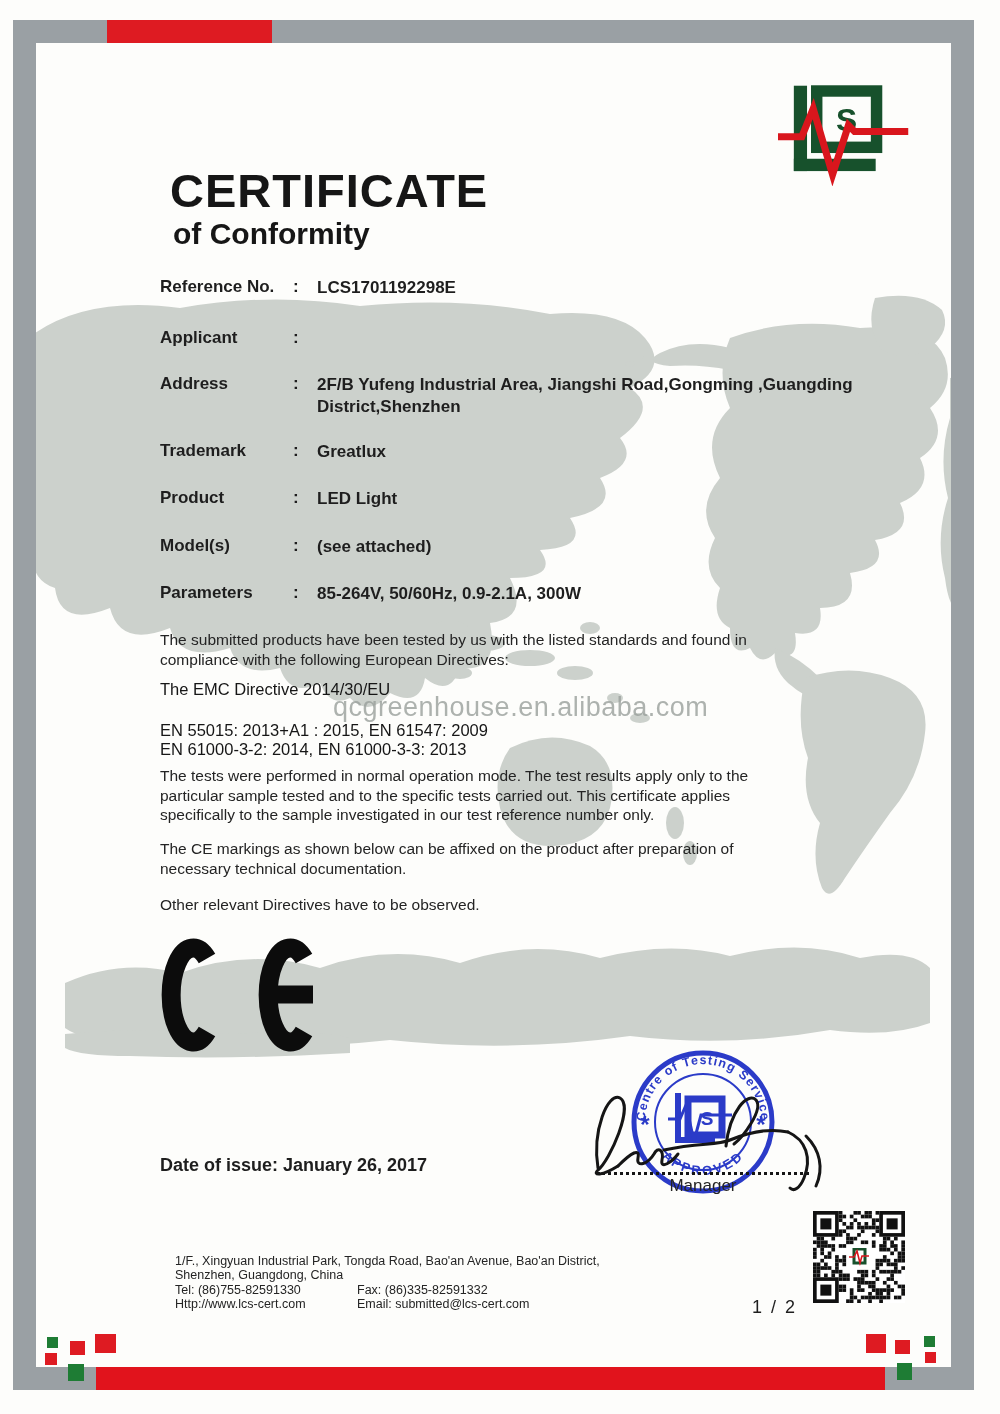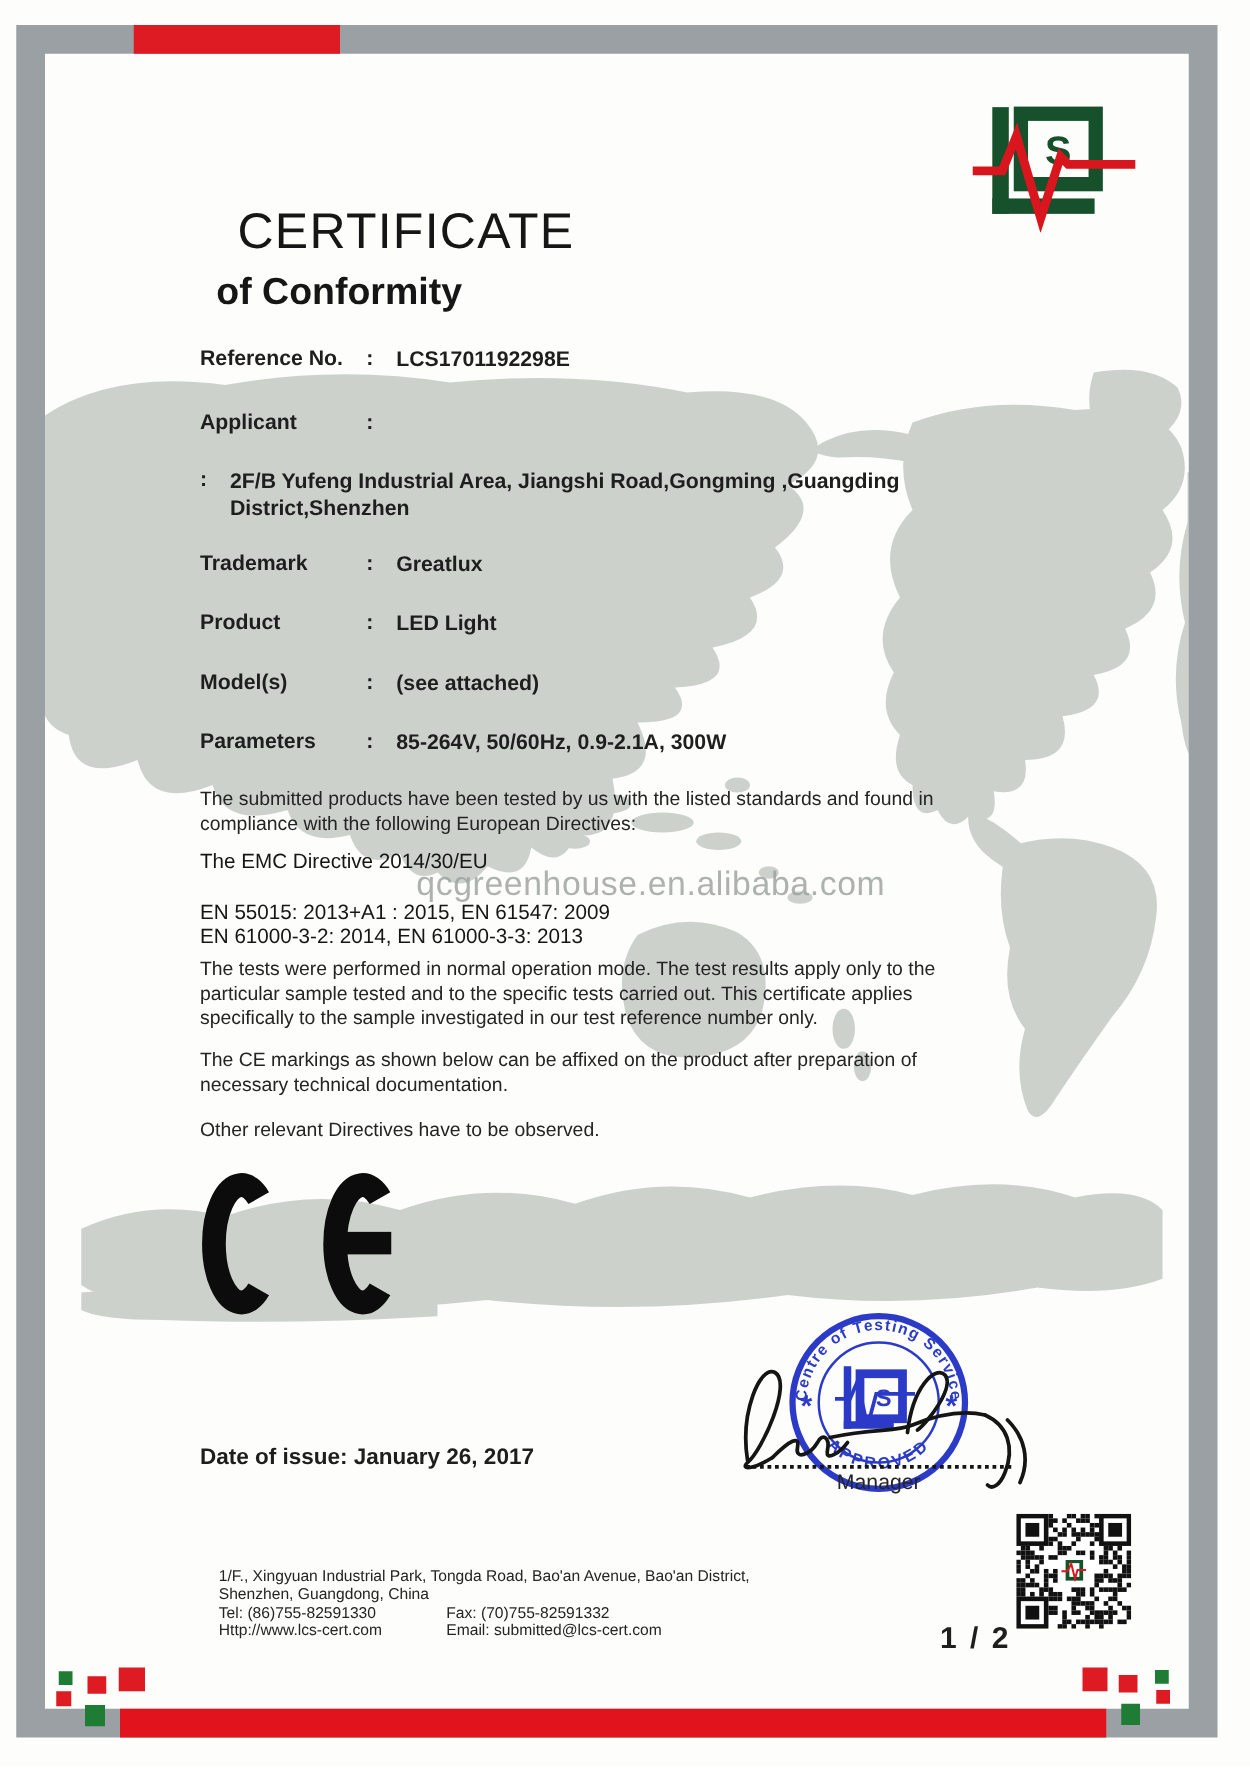--- a/index.html
+++ b/index.html
@@ -6,22 +6,22 @@
   .page{position:relative;width:1000px;height:1414px;background:#fdfdfb;overflow:hidden;
         font-family:"Liberation Sans", sans-serif;color:#1e1e1e;}
   
   .frame{position:absolute;left:13px;top:20px;width:961px;height:1370px;
          border:23px solid #9aa0a4;box-sizing:border-box;z-index:4;pointer-events:none;}
   .bar{position:absolute;z-index:5;}
   .sq{position:absolute;z-index:6;}
   
   .map{position:absolute;left:30px;top:278px;z-index:1;}
   
-  .title{position:absolute;left:170px;top:163px;font-size:40px;font-weight:normal;
-         letter-spacing:1px;color:#161616;z-index:3;margin-left:20px;}
+  .title{position:absolute;left:170px;top:163px;font-size:47px;font-weight:bold;
+         letter-spacing:1px;color:#161616;z-index:3;}
   .subtitle{position:absolute;left:173px;top:217px;font-size:30px;font-weight:bold;color:#161616;z-index:3;}
   .lcs-logo{position:absolute;left:778px;top:84px;z-index:3;}
   
   .row{position:absolute;left:160px;width:725px;display:flex;font-size:17px;font-weight:bold;z-index:3;}
   .row .lab{width:133px;flex:none;}
   .row .col{width:24px;flex:none;}
   .row .val{max-width:565px;line-height:22px;}
   
   .para{position:absolute;left:160px;width:632px;font-size:15.5px;line-height:19.5px;color:#242424;z-index:3;}
   .bold-line{position:absolute;left:160px;font-size:16.5px;font-weight:normal;color:#161616;z-index:3;}
@@ -34,21 +34,21 @@
   .sig-line{position:absolute;left:597px;top:1172px;width:212px;border-top:3.5px dotted #151515;z-index:3;}
   .manager{position:absolute;left:597px;top:1176px;width:212px;text-align:center;
            font-size:17px;color:#242424;z-index:3;}
   .date-issue{position:absolute;left:160px;top:1155px;font-size:18px;font-weight:bold;z-index:3;}
   
   .footer{position:absolute;left:175px;top:1254px;font-size:12.5px;line-height:14.3px;color:#242424;z-index:3;}
   .footer .c1{display:inline-block;width:182px;}
   .qr{position:absolute;left:813px;top:1211px;width:92px;height:92px;z-index:3;background:#fff;}
   .qr-emblem{position:absolute;left:34px;top:34px;width:24px;height:24px;background:#fff;
              display:flex;align-items:center;justify-content:center;}
-  .page-num{position:absolute;left:752px;top:1297px;font-size:24px;font-weight:bold;letter-spacing:2px;z-index:3;}
+  .page-num{position:absolute;left:752px;top:1297px;font-size:18px;font-weight:normal;letter-spacing:2px;z-index:3;}
 </style>
 </head>
 <body>
 
 <div class="page">
 
   <svg class="map" width="935" height="800" viewBox="0 0 935 800">
     <g fill="#ccd1cc" stroke="none">
       <path d="M 5 55 Q 60 18 150 30 Q 240 14 330 28 Q 430 18 520 36 Q 590 30 615 60 Q 640 90 600 110 Q 630 130 590 160 Q 610 185 570 200 Q 590 230 540 240 Q 560 270 510 272 Q 530 300 480 300 Q 500 340 460 345 Q 470 395 430 390 Q 420 420 395 400 Q 390 430 360 415 Q 340 440 320 420 Q 300 430 290 405 Q 260 420 250 390 Q 210 400 200 370 Q 150 385 140 350 Q 90 370 80 330 Q 30 350 25 310 Q -5 300 5 260 Z"></path>
       <ellipse cx="420" cy="350" rx="18" ry="7"></ellipse>
@@ -93,20 +93,21 @@
   <div class="row" style="top:277px">
     <span class="lab">Reference No.</span>
       <span class="col">:</span>
       <span class="val">LCS1701192298E</span>
   </div>
   <div class="row" style="top:328px">
     <span class="lab">Applicant</span>
       <span class="col">:</span>
   </div>
   <div class="row" style="top:374px">
+    <span class="lab">Address</span>
       <span class="col">:</span>
       <span class="val" style="max-width:540px">2F/B Yufeng Industrial Area, Jiangshi Road,Gongming ,Guangding District,Shenzhen</span>
   </div>
   <div class="row" style="top:441px">
     <span class="lab">Trademark</span>
       <span class="col">:</span>
       <span class="val">Greatlux</span>
   </div>
   <div class="row" style="top:488px">
     <span class="lab">Product</span>
@@ -178,21 +179,21 @@
   </svg>
 
   <div class="sig-line"></div>
   <div class="manager">Manager</div>
 
   <div class="date-issue">Date of issue: January 26, 2017</div>
 
   <div class="footer">
     <div>1/F., Xingyuan Industrial Park, Tongda Road, Bao'an Avenue, Bao'an District,</div>
     <div>Shenzhen, Guangdong, China</div>
-    <div><span class="c1">Tel: (86)755-82591330</span><span>Fax: (70)755-82591332</span></div>
+    <div><span class="c1">Tel: (86)755-82591330</span><span>Fax: (86)335-82591332</span></div>
     <div><span class="c1">Http://www.lcs-cert.com</span><span>Email: submitted@lcs-cert.com</span></div>
   </div>
 
   <div class="qr">
     <svg id="qr-svg" width="92" height="92" viewBox="0 0 100 100">
         <g fill="#111">
           <rect x="28" y="0" width="4" height="4"></rect>
           <rect x="44" y="0" width="4" height="4"></rect>
           <rect x="48" y="0" width="4" height="4"></rect>
           <rect x="56" y="0" width="4" height="4"></rect>

